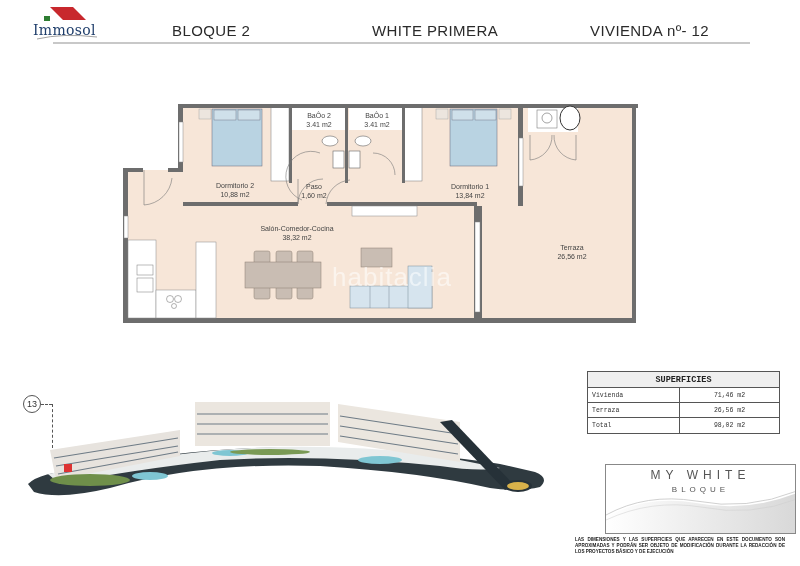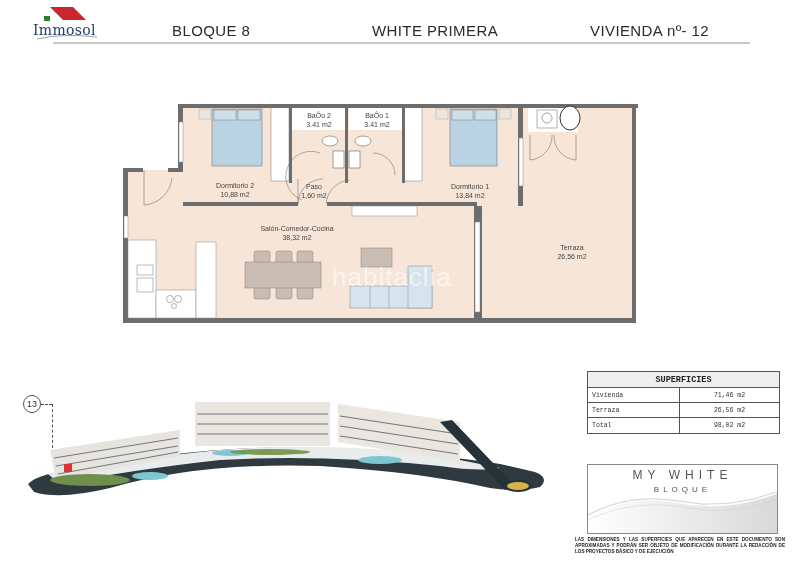--- a/index.html
+++ b/index.html
@@ -34,40 +34,40 @@
     .areas { position: absolute; left: 587px; top: 371px; width: 193px; border: 1px solid #555;
       font-family: Liberation Mono, monospace; border-collapse: collapse; }
     .areas .t-head { background: #efefef; border-bottom: 1px solid #555; text-align: center;
       font-size: 8.5px; font-weight: bold; height: 16px; line-height: 16px; color: #222; }
     .areas .t-row { display: flex; height: 15px; border-bottom: 1px solid #555; font-size: 6.5px; color: #333; }
     .areas .t-row:last-child { border-bottom: none; }
     .areas .t-label { width: 92px; border-right: 1px solid #555; padding-left: 4px; line-height: 15px; }
     .areas .t-value { flex: 1; text-align: center; line-height: 15px; }
 
     
-    .resort { position: absolute; left: 587px; top: 464px; width: 191px; height: 70px; border: 1px solid #888; background: #fff; overflow: hidden; }
+    .resort { position: absolute; left: 605px; top: 464px; width: 191px; height: 70px; border: 1px solid #888; background: #fff; overflow: hidden; }
     .resort-line1 { position: absolute; top: 3px; left: 0; width: 100%; text-align: center;
       font-family: "Liberation Sans", sans-serif; font-size: 12px; letter-spacing: 5px; color: #555; }
     .resort-line2 { position: absolute; top: 20px; left: 0; width: 100%; text-align: center;
       font-family: "Liberation Sans", sans-serif; font-size: 8px; letter-spacing: 4px; color: #555; }
     .disclaimer { position: absolute; left: 575px; top: 537px; width: 210px; font-family: "Liberation Sans", sans-serif;
       font-size: 4.6px; line-height: 6px; color: #222; text-align: justify; font-weight: bold; }
   </style>
 </head>
 <body>
 
 <div class="logo">
   <svg width="72" height="36" viewBox="0 0 72 36" style="position:absolute;left:0;top:0;">
     <polygon points="17,1 40,1 53,14 30,14" fill="#c8282d"></polygon>
     <rect x="11" y="10" width="6" height="5" fill="#2e7d32"></rect>
     <path d="M4 33 Q 30 27 64 31" stroke="#8a8a8a" stroke-width="0.8" fill="none"></path>
   </svg>
   <span class="logo-name">Immosol</span>
 </div>
-<div class="header-title" style="left:172px;">BLOQUE 8</div>
+<div class="header-title" style="left:172px;">BLOQUE 2</div>
 <div class="header-title" style="left:372px;">WHITE PRIMERA</div>
 <div class="header-title" style="left:590px;">VIVIENDA nº- 12</div>
 <div class="header-rule"></div>
 
 <div class="plan">
   <svg width="800" height="340" viewBox="0 0 800 340" style="position:absolute;left:0;top:0;">
 
     <rect x="183" y="106" width="340" height="102" fill="#f7e6d8"></rect>
     <rect x="128" y="170" width="350" height="148" fill="#f7e6d8"></rect>
     <rect x="482" y="106" width="153" height="214" fill="#f7e6d8"></rect>

